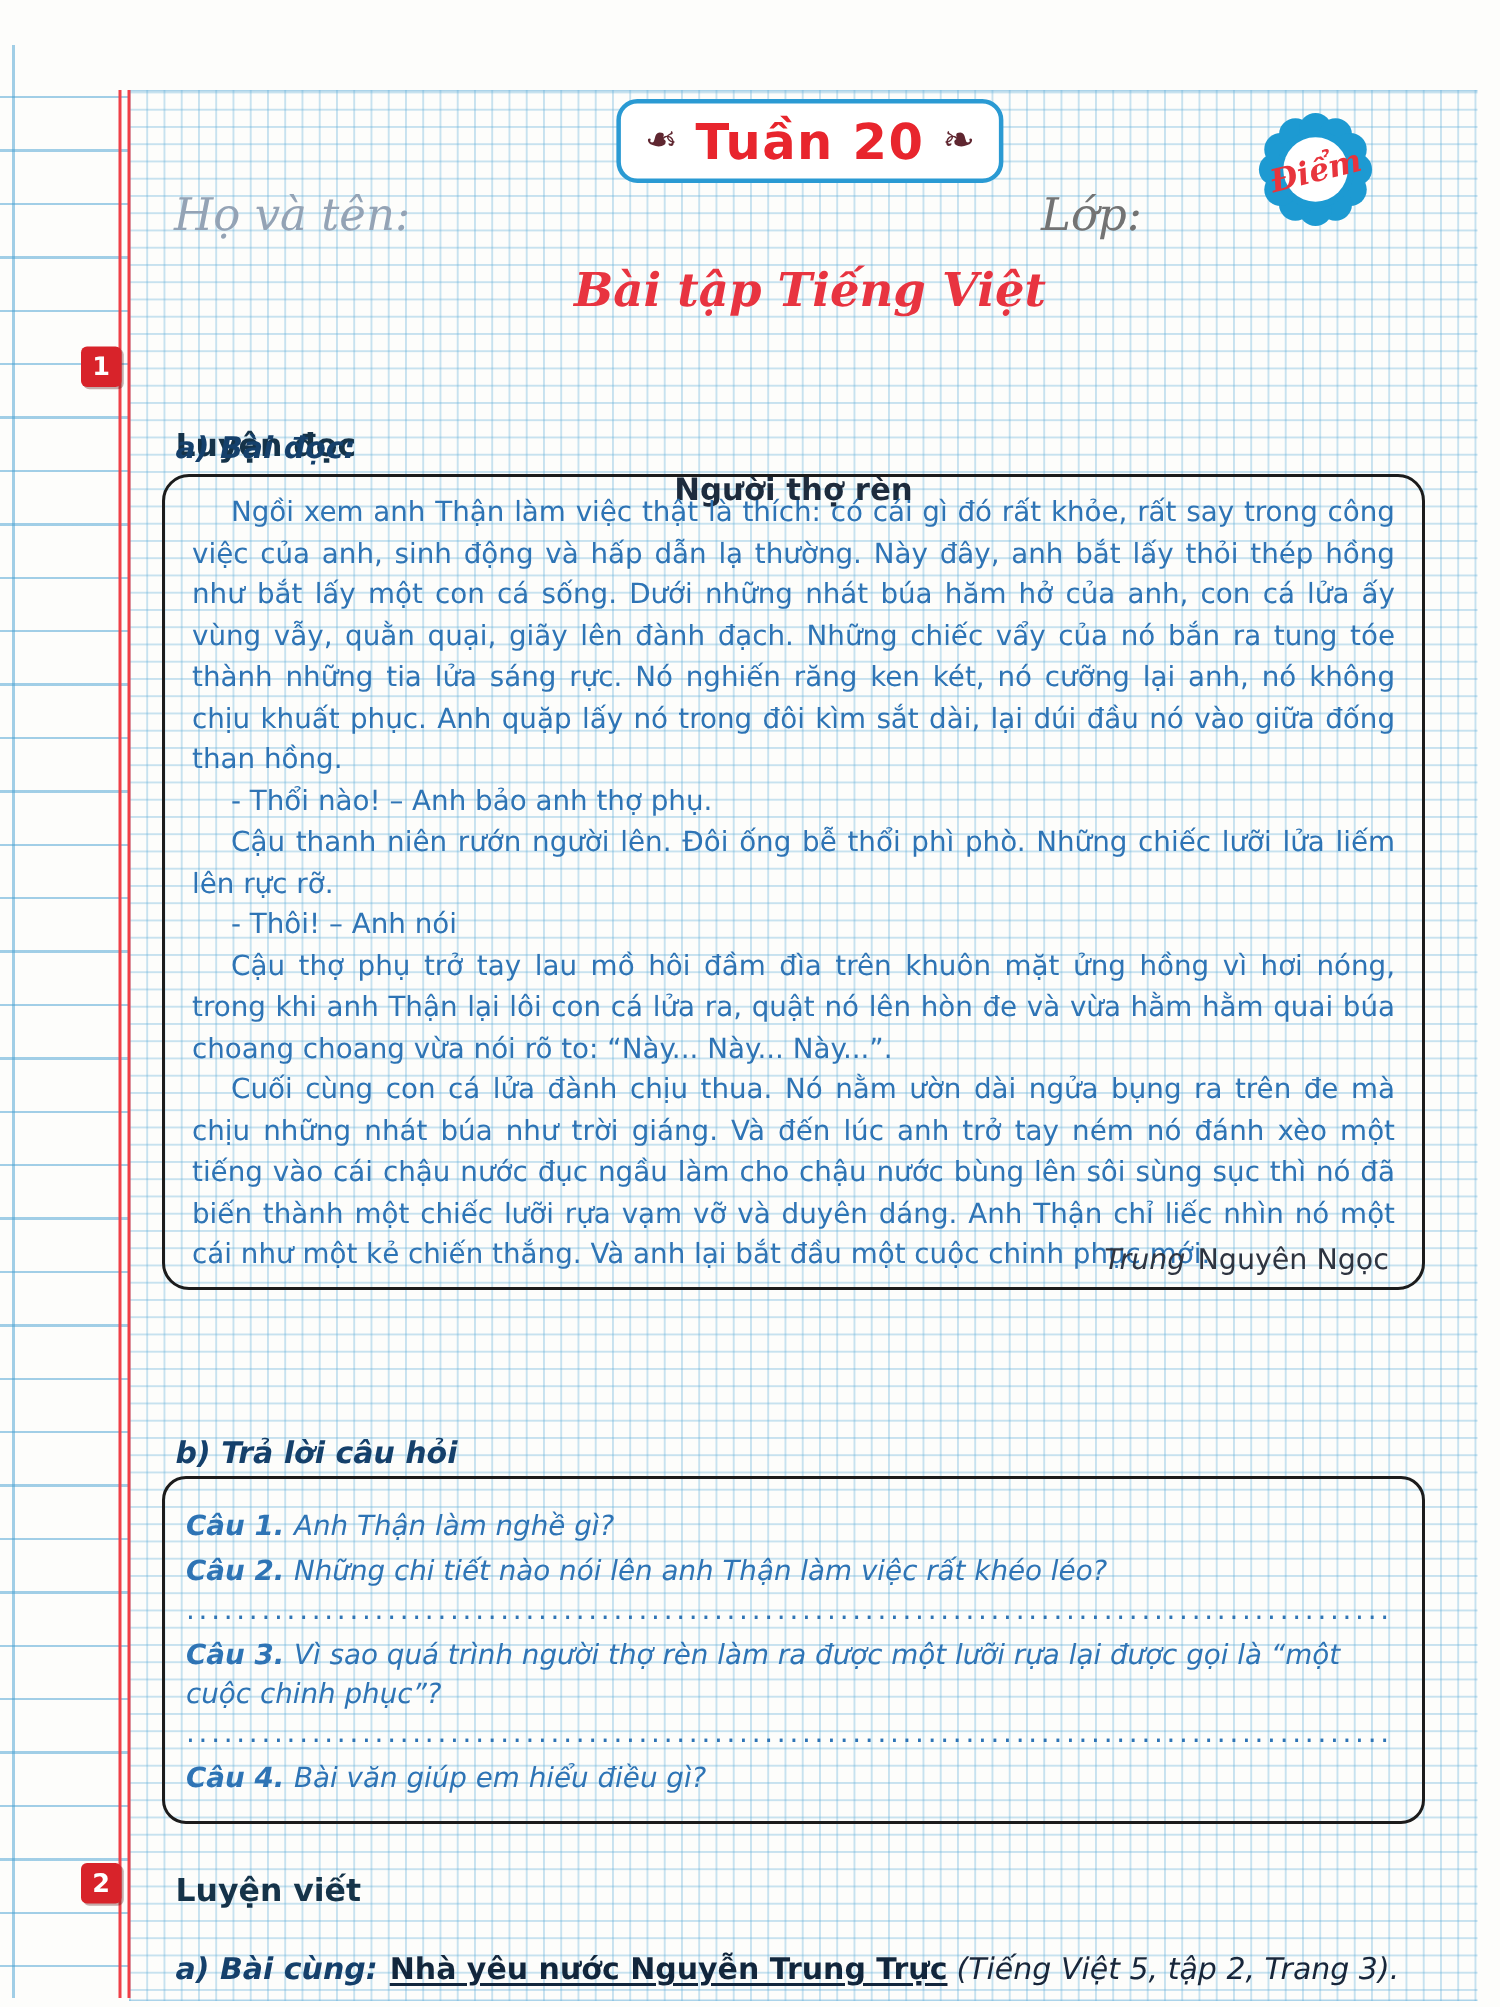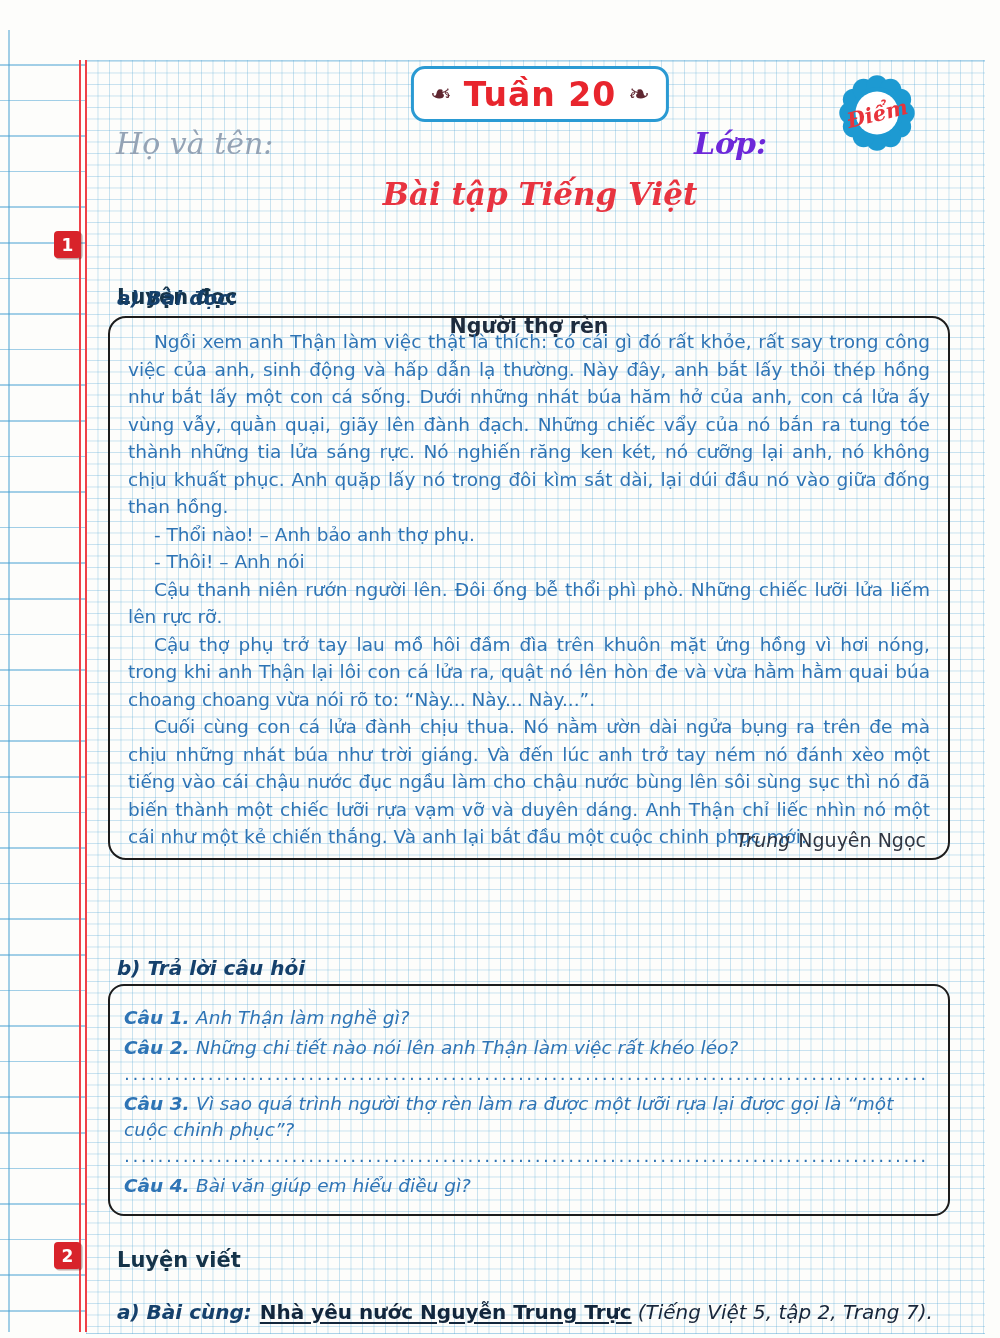--- a/index.html
+++ b/index.html
@@ -33,21 +33,21 @@
 
   
   .score-badge{position:absolute;left:834px;top:70px;width:86px;height:86px;}
   .score-badge svg{width:100%;height:100%;display:block;}
   .score-text{position:absolute;left:0;top:0;width:100%;height:100%;display:flex;align-items:center;
     justify-content:center;transform:rotate(-14deg);font-family:"DejaVu Serif",serif;font-style:italic;
     font-weight:600;font-size:21px;color:#e8343c;}
 
   .hand{font-family:"DejaVu Serif",serif;font-style:italic;}
   .name-label{position:absolute;left:116px;top:126px;font-size:30px;color:#94a3b5;}
-  .class-label{position:absolute;left:694px;top:126px;font-size:30px;color:#6d28d9;font-weight:bold;}
+  .class-label{position:absolute;left:694px;top:126px;font-size:30px;color:#737373;}
   .subtitle{position:absolute;left:540px;top:176px;transform:translateX(-50%);
     font-size:31px;font-weight:600;color:#e83440;}
 
   
   .sec-badge{position:absolute;width:27px;height:27px;background:#d8232a;border-radius:4px;color:#fff;
     font-weight:bold;font-size:17px;display:flex;align-items:center;justify-content:center;
     box-shadow:1.5px 1.5px 0 rgba(90,20,20,0.35);}
   #sec1-badge{left:54px;top:231px;}
   #sec2-badge{left:54px;top:1242px;}
   .sec-title{position:absolute;left:117px;font-weight:bold;font-size:21px;color:#153349;}
@@ -126,22 +126,22 @@
   <div class="sec-badge" id="sec1-badge">1</div>
   <div class="sec-title" id="sec1-title">Luyện đọc</div>
 
   <div class="part-label" id="part-a">a) Bài đọc:</div>
   <div class="reading-title">Người thợ rèn</div>
 
   <div class="reading-box">
     <div>
         <p class="passage-par">Ngồi xem anh Thận làm việc thật là thích: có cái gì đó rất khỏe, rất say trong công việc của anh, sinh động và hấp dẫn lạ thường. Này đây, anh bắt lấy thỏi thép hồng như bắt lấy một con cá sống. Dưới những nhát búa hăm hở của anh, con cá lửa ấy vùng vẫy, quằn quại, giãy lên đành đạch. Những chiếc vẩy của nó bắn ra tung tóe thành những tia lửa sáng rực. Nó nghiến răng ken két, nó cưỡng lại anh, nó không chịu khuất phục. Anh quặp lấy nó trong đôi kìm sắt dài, lại dúi đầu nó vào giữa đống than hồng.</p>
         <p class="passage-par">- Thổi nào! – Anh bảo anh thợ phụ.</p>
+        <p class="passage-par">Cậu thanh niên rướn người lên. Đôi ống bễ thổi phì phò. Những chiếc lưỡi lửa liếm lên rực rỡ.</p>
         <p class="passage-par">- Thôi! – Anh nói</p>
-        <p class="passage-par">Cậu thanh niên rướn người lên. Đôi ống bễ thổi phì phò. Những chiếc lưỡi lửa liếm lên rực rỡ.</p>
         <p class="passage-par">Cậu thợ phụ trở tay lau mồ hôi đầm đìa trên khuôn mặt ửng hồng vì hơi nóng, trong khi anh Thận lại lôi con cá lửa ra, quật nó lên hòn đe và vừa hằm hằm quai búa choang choang vừa nói rõ to: “Này... Này... Này...”.</p>
         <p class="passage-par">Cuối cùng con cá lửa đành chịu thua. Nó nằm ườn dài ngửa bụng ra trên đe mà chịu những nhát búa như trời giáng. Và đến lúc anh trở tay ném nó đánh xèo một tiếng vào cái chậu nước đục ngầu làm cho chậu nước bùng lên sôi sùng sục thì nó đã biến thành một chiếc lưỡi rựa vạm vỡ và duyên dáng. Anh Thận chỉ liếc nhìn nó một cái như một kẻ chiến thắng. Và anh lại bắt đầu một cuộc chinh phục mới.</p>
       </div>
     <div class="attribution">
       <span class="attr-prefix">Trung</span><span>Nguyên Ngọc</span>
     </div>
   </div>
 
   <div class="part-label" id="part-b">b) Trả lời câu hỏi</div>
 
@@ -151,16 +151,16 @@
         <div class="question" style="height: 52px;"><span class="q-label">Câu 2. </span><span class="q-text">Những chi tiết nào nói lên anh Thận làm việc rất khéo léo? </span><span class="dot-fill">............................................................................................................................................................................................................................................................................................................................................................................................................................................................................................................................................................................................................................................................................................................................</span></div>
         <div class="question" style="height: 78px;"><span class="q-label">Câu 3. </span><span class="q-text">Vì sao quá trình người thợ rèn làm ra được một lưỡi rựa lại được gọi là “một cuộc chinh phục”? </span><span class="dot-fill">............................................................................................................................................................................................................................................................................................................................................................................................................................................................................................................................................................................................................................................................................................................................</span></div>
         <div class="question" style="height: 52px;"><span class="q-label">Câu 4. </span><span class="q-text">Bài văn giúp em hiểu điều gì? </span><span class="dot-fill">............................................................................................................................................................................................................................................................................................................................................................................................................................................................................................................................................................................................................................................................................................................................</span></div>
       </div>
   </div>
 
   <div class="sec-badge" id="sec2-badge">2</div>
   <div class="sec-title" id="sec2-title">Luyện viết</div>
 
   <div class="writing-line">
-    <span class="writing-label">a) Bài cùng:</span><span class="writing-title">Nhà yêu nước Nguyễn Trung Trực</span><span class="writing-source">(Tiếng Việt 5, tập 2, Trang 7).</span>
+    <span class="writing-label">a) Bài cùng:</span><span class="writing-title">Nhà yêu nước Nguyễn Trung Trực</span><span class="writing-source">(Tiếng Việt 5, tập 2, Trang 3).</span>
   </div>
 
 </div>
 
 </body></html>

